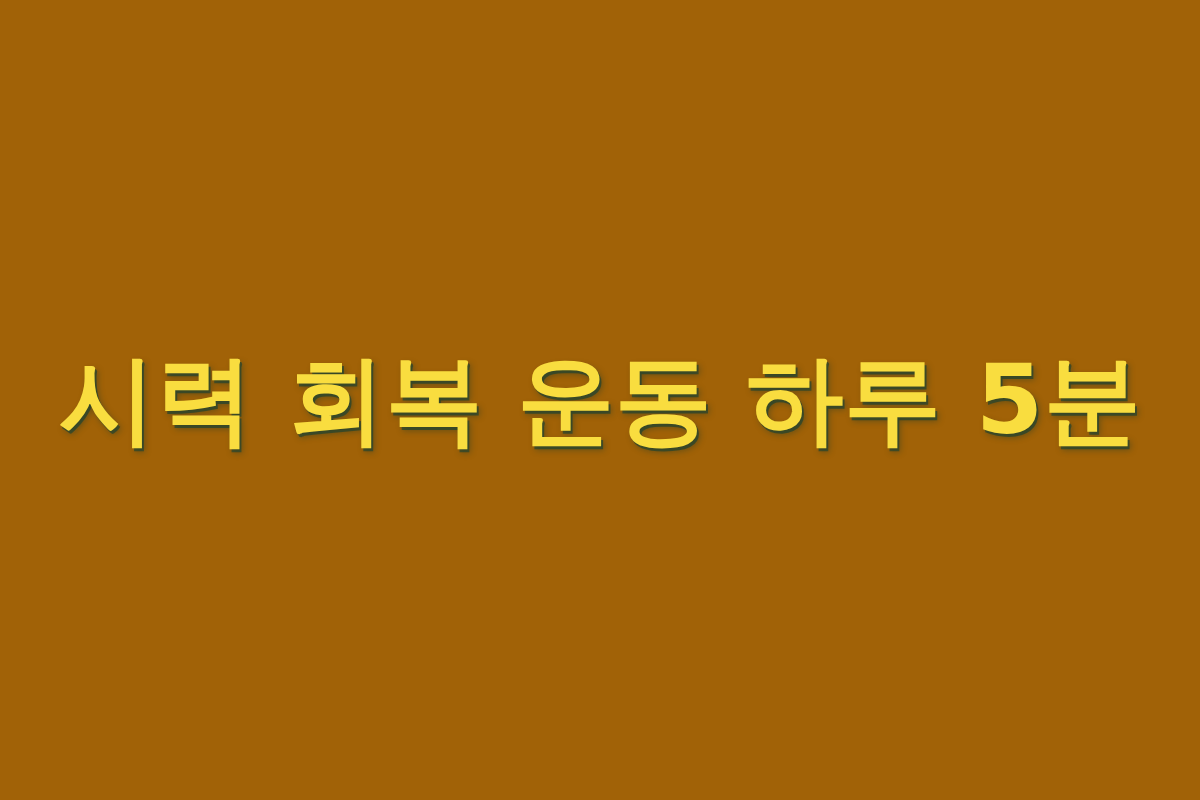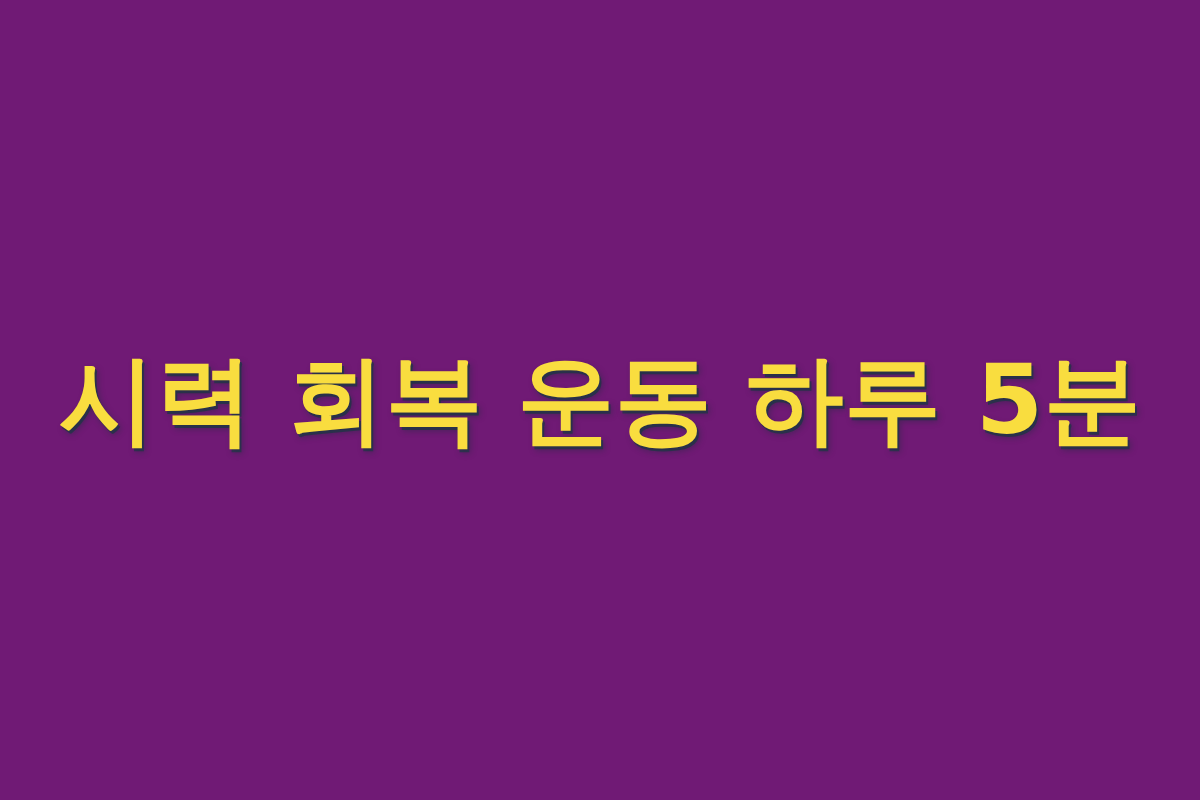--- a/index.html
+++ b/index.html
@@ -17,21 +17,21 @@
 
   .poster {
     position: relative;
     box-sizing: border-box;
     width: 1200px;
     height: 800px;
     display: flex;
     flex-direction: column;
     align-items: center;
     justify-content: center;
-    background-color: #701a75;
+    background-color: #a16207;
     user-select: none;
   }
 
   .headline-block {
     display: flex;
     flex-direction: column;
     align-items: center;
     justify-content: center;
     width: 100%;
     padding: 0 40px;

